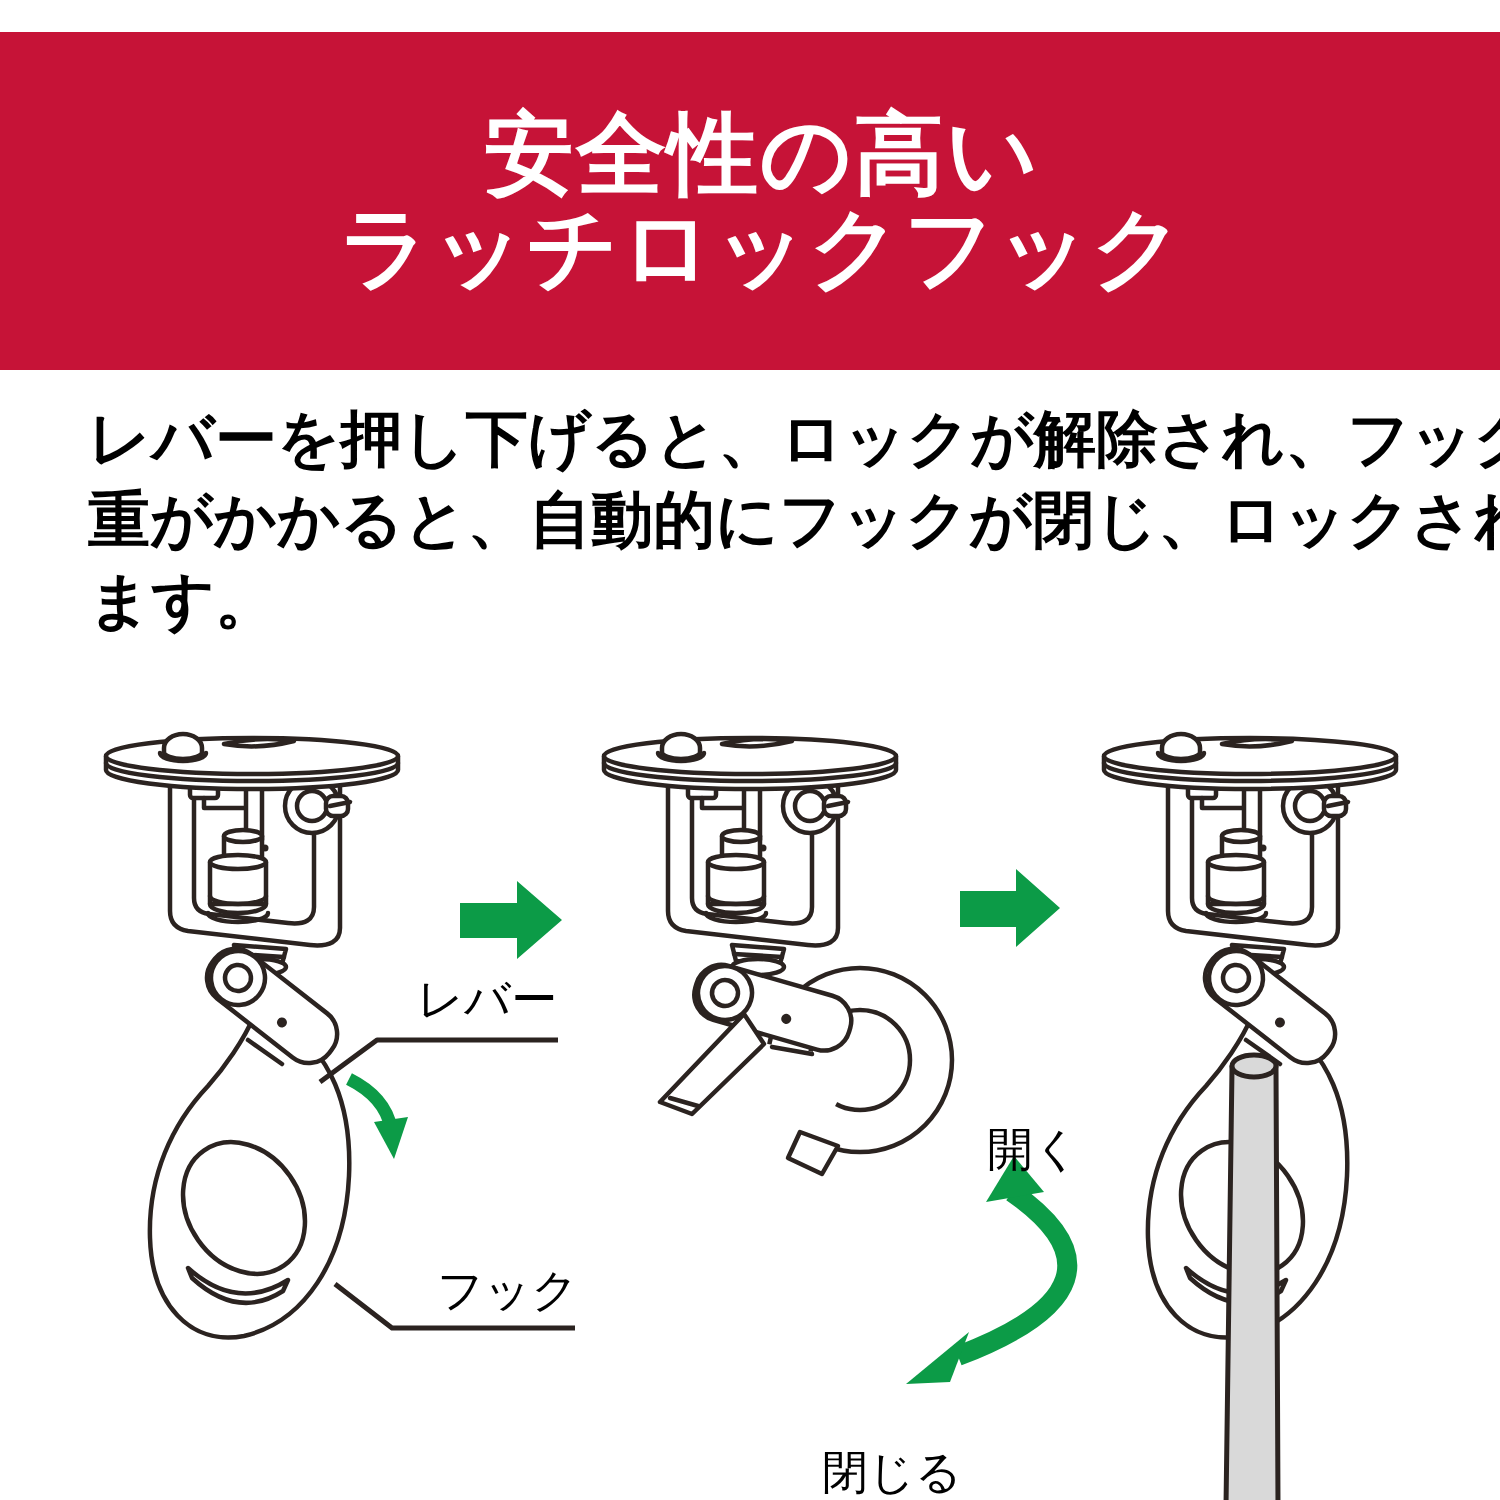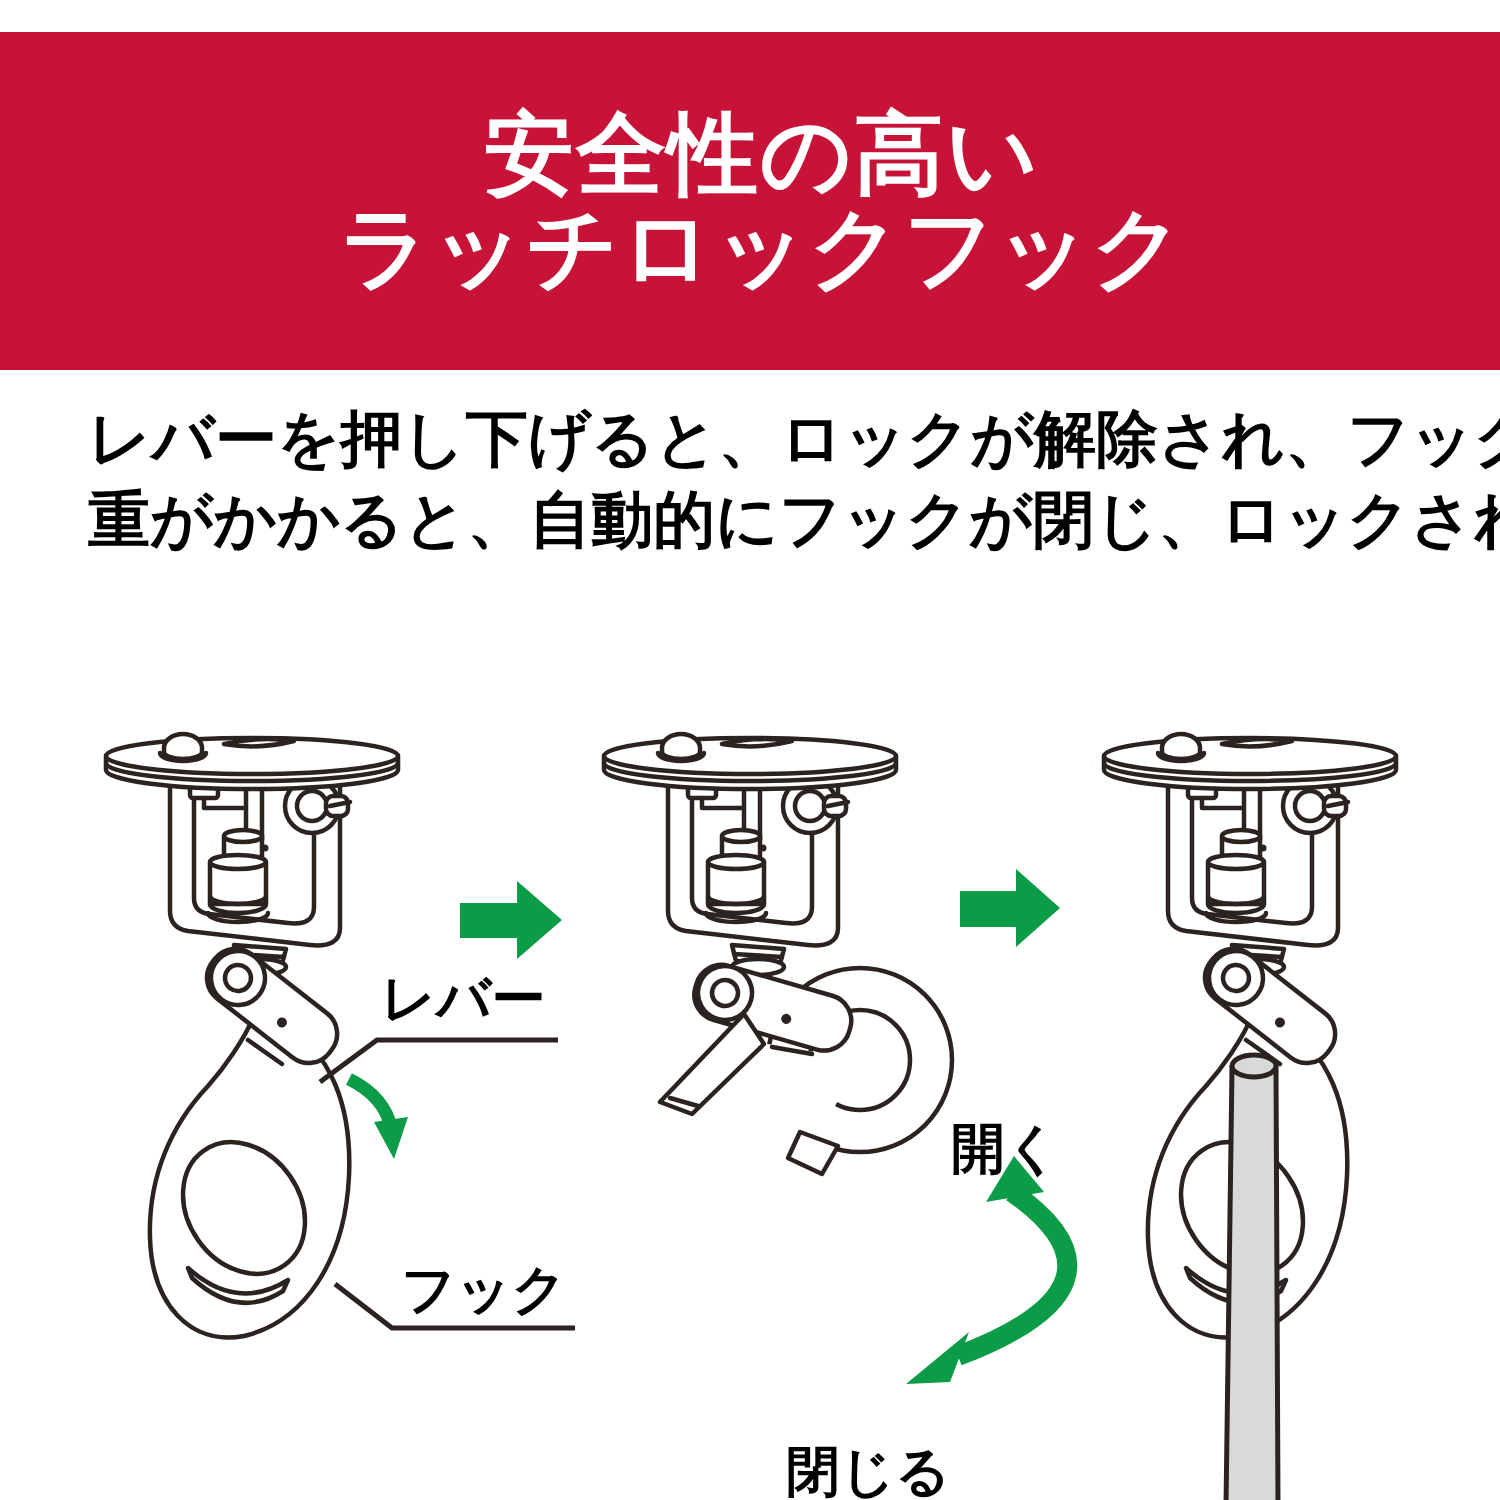--- a/index.html
+++ b/index.html
@@ -38,38 +38,39 @@
   .fw{fill:#fff;stroke:var(--ink);stroke-width:4.5;stroke-linejoin:round;}
   .ln{fill:none;stroke:var(--ink);stroke-width:4.5;stroke-linecap:round;stroke-linejoin:round;}
   .leader{fill:none;stroke:var(--ink);stroke-width:5;stroke-linejoin:round;}
   .dot{fill:var(--ink);stroke:none;}
   .erase{fill:#fff;stroke:none;}
   .strapfill{fill:var(--strap);stroke:var(--ink);stroke-width:5;}
   .gline{fill:none;stroke:var(--green);stroke-linecap:butt;}
   .gfill{fill:var(--green);stroke:none;}
   .diagram-label{
     position:absolute;color:var(--body-text);
-    font-size:54px;font-weight:700;white-space:nowrap;line-height:56px;
+    font-size:46px;font-weight:400;white-space:nowrap;line-height:56px;margin-left:36px;
   }
   .label-lever{left:381px;top:971px;}
   .label-hook{left:401px;top:1262px;text-align:center;}
   .label-open{left:951px;top:1121px;}
   .label-close{left:786px;top:1444px;}
 </style>
 </head>
 <body>
 
 <div class="banner">
   <div class="banner-line">安全性の高い</div>
   <div class="banner-line">ラッチロックフック</div>
 </div>
 
 <div class="description">
   <div class="dline">レバーを押し下げると、ロックが解除され、フック</div>
   <div class="dline">重がかかると、自動的にフックが閉じ、ロックされ</div>
+  <div class="dline">ます。</div>
 </div>
 
 <svg class="diagram-svg" viewBox="0 690 1500 810" xmlns="http://www.w3.org/2000/svg">
   <defs>
 
     <g id="topasm">
       <path class="fw" d="M -82 20 L -82 155 Q -82 172 -64 175 L 58 189 Q 88 192 88 172 L 88 20 Z"></path>
       <path class="fw" d="M -58 20 L -58 142 Q -58 156 -43 158 L 36 167 Q 62 170 62 151 L 62 20 Z"></path>
       <rect class="fw" x="-62" y="26" width="28" height="16" rx="3"></rect>
       <path class="ln" d="M -48 42 L -48 52 L -4 52"></path>

